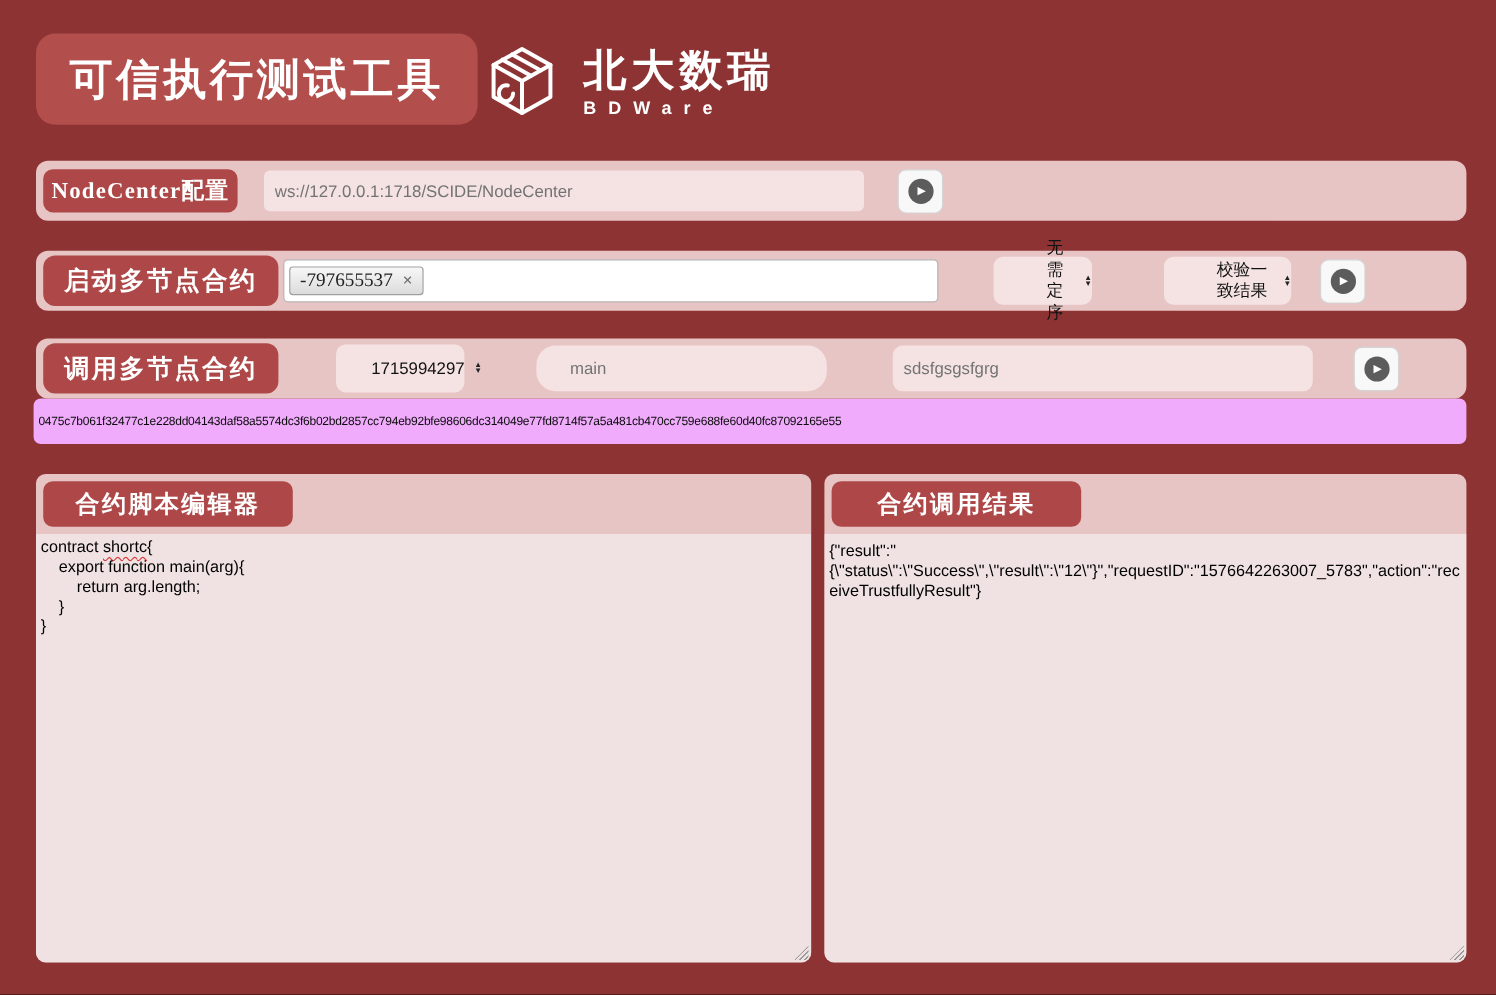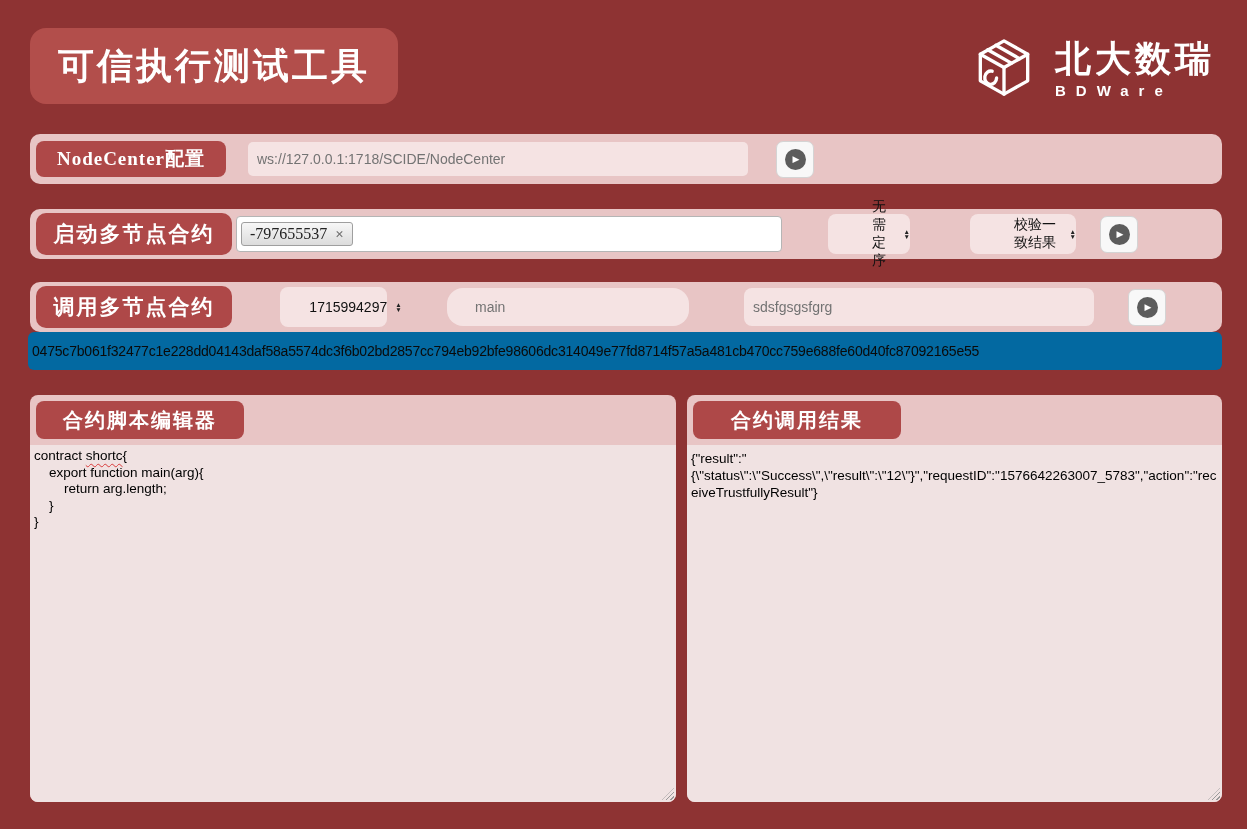--- a/index.html
+++ b/index.html
@@ -1,21 +1,21 @@
 <!DOCTYPE html>
 <html><head>
 <meta charset="utf-8">
 <style>
   * { margin:0; padding:0; box-sizing:border-box; }
   html,body { background:#000; }
   body { width:1247px; height:829px; overflow:hidden; font-family:"Liberation Sans", sans-serif; }
   .page { width:1247px; height:829px; background:#8e3333; position:relative; overflow:hidden; }
 
   
-  .header { display:flex; justify-content:space-between; align-items:flex-start; padding:28px 32px 0 30px; }
+  .header { display:flex; justify-content:flex-start; align-items:flex-start; padding:28px 32px 0 30px; }
   .title-box {
     background:#b24e4b; border-radius:16px; color:#fff; height:76px;
     display:flex; align-items:center; padding:0 28px;
     font-family:"Liberation Serif","DejaVu Serif",serif; font-weight:bold;
     font-size:36px; letter-spacing:3px;
   }
   .brand { display:flex; align-items:center; gap:14px; margin-top:4px; }
   .brand svg { width:74px; height:74px; }
   .brand-text { display:flex; flex-direction:column; align-items:flex-start; }
   .brand-cn { color:#fff; font-size:36px; font-weight:bold; letter-spacing:4px; line-height:40px; }
@@ -29,21 +29,21 @@
   .row1 { margin-top:28px; }
   .row2 { margin-top:25px; }
   .row3 { margin-top:23px; }
 
   .chip {
     background:#ae4848; color:#fff; border-radius:10px;
     font-family:"Liberation Serif","DejaVu Serif",serif; font-weight:bold;
     display:flex; align-items:center; justify-content:center;
     width:196px; height:42px; font-size:21px; letter-spacing:2px; flex:none;
   }
-  .chip-sm { width:190px; height:36px; font-size:19px; border-radius:8px; letter-spacing:1px; }
+  .chip-sm { width:162px; height:36px; font-size:19px; border-radius:8px; letter-spacing:1px; }
 
   .pink-input {
     background:#f5e3e3; border:none; border-radius:5px; outline:none;
     font-size:14px; color:#737373; padding:0 9px; font-family:"Liberation Sans",sans-serif;
   }
   .url-input { margin-left:22px; width:500px; height:34px; }
   .method-input { margin-left:60px; width:242px; height:38px; border-radius:16px;padding-left:28px; }
   .arg-input { margin-left:55px; width:350px; height:38px; border-radius:8px; }
 
   .pselect {
@@ -75,22 +75,22 @@
   .tag-x { color:#707070; font-size:15px; font-weight:bold; cursor:pointer; line-height:1; }
 
   .dd-order { margin-left:46px; width:82px; }
   .dd-verify { margin-left:60px; width:106px; }
   .dd-contract { margin-left:48px; width:107px;text-align:right; }
   .play-r2 { margin-left:24px; }
   .play-r3 { margin-left:34px; }
   .play-r1 { margin-left:28px; }
 
   .hash-bar {
-    margin:0 25px 0 28px; background:#0369a1; border-radius:6px; height:38px;
-    display:flex; align-items:center; padding:0 4px; font-size:14px; color:#0a0a0a;
+    margin:0 25px 0 28px; background:#f0abfc; border-radius:6px; height:38px;
+    display:flex; align-items:center; padding:0 4px; font-size:10px; color:#0a0a0a;
     white-space:nowrap; overflow:hidden; letter-spacing:-0.2px;
   }
 
   
   .panels { display:flex; gap:11px; margin:25px 25px 6px 30px; }
   .panel {
     background:#e8c5c5; border-radius:8px; overflow:hidden; height:407px;
     display:flex; flex-direction:column; position:relative;
   }
   .panel-left { width:646px; }

